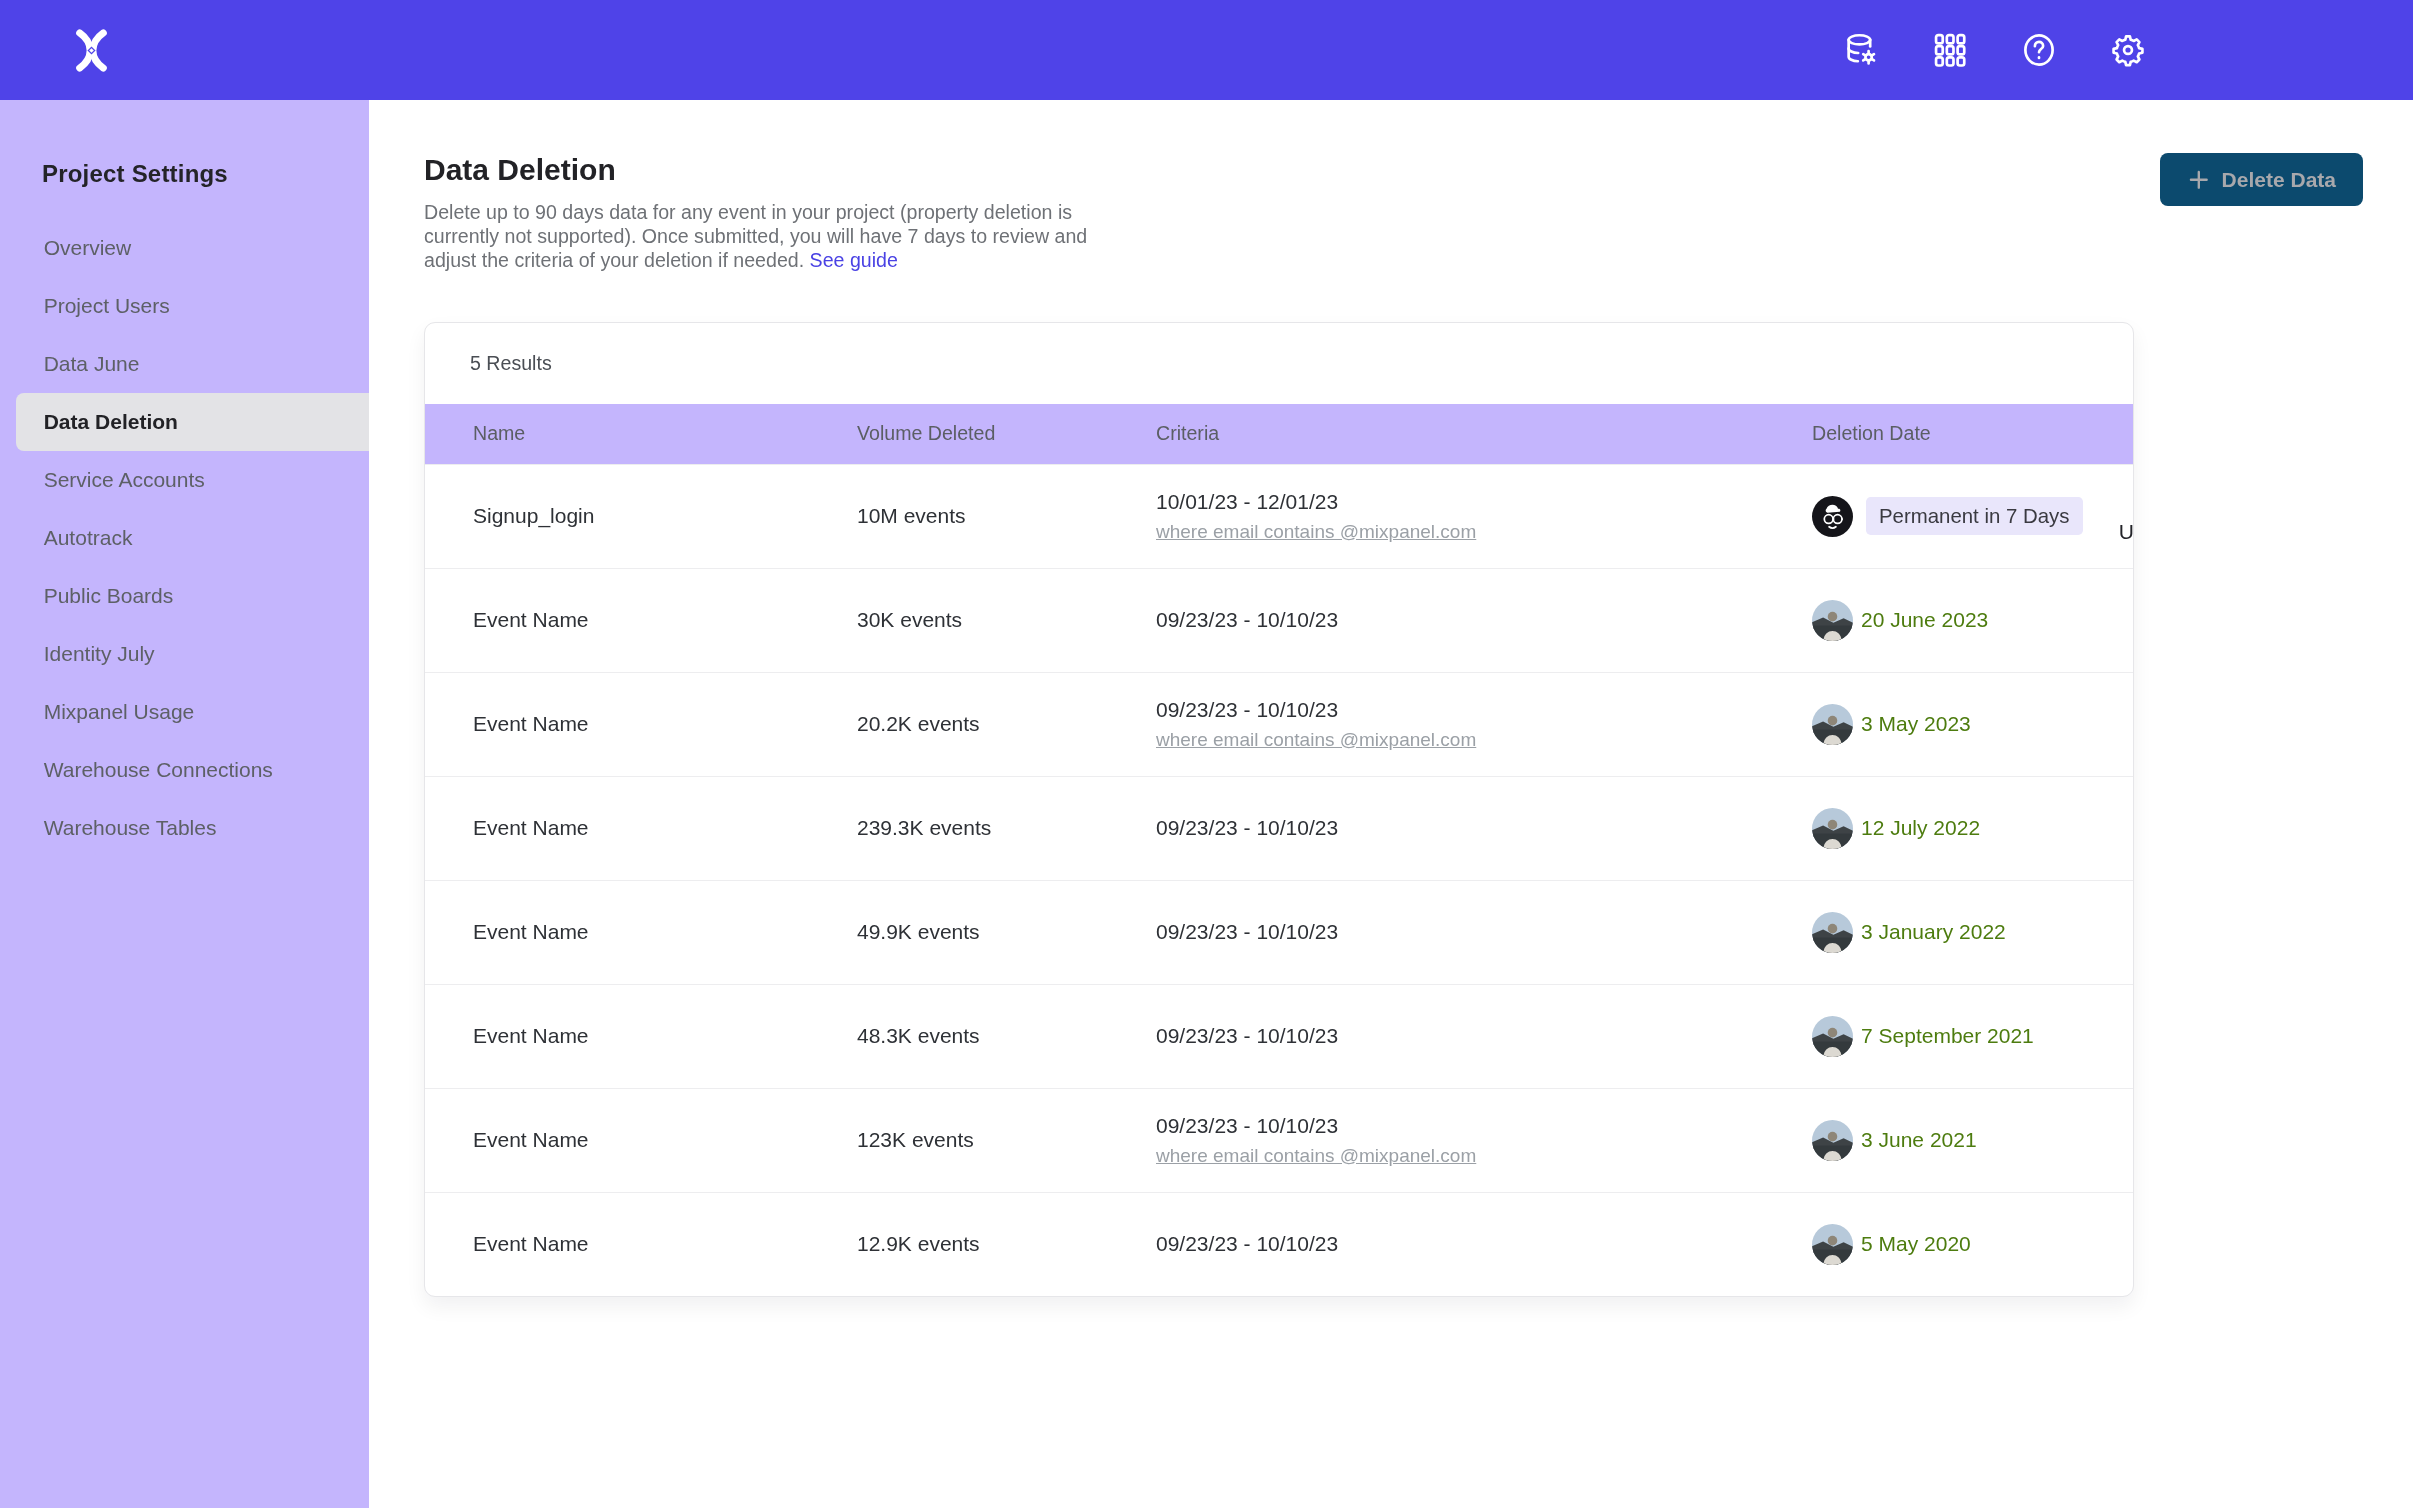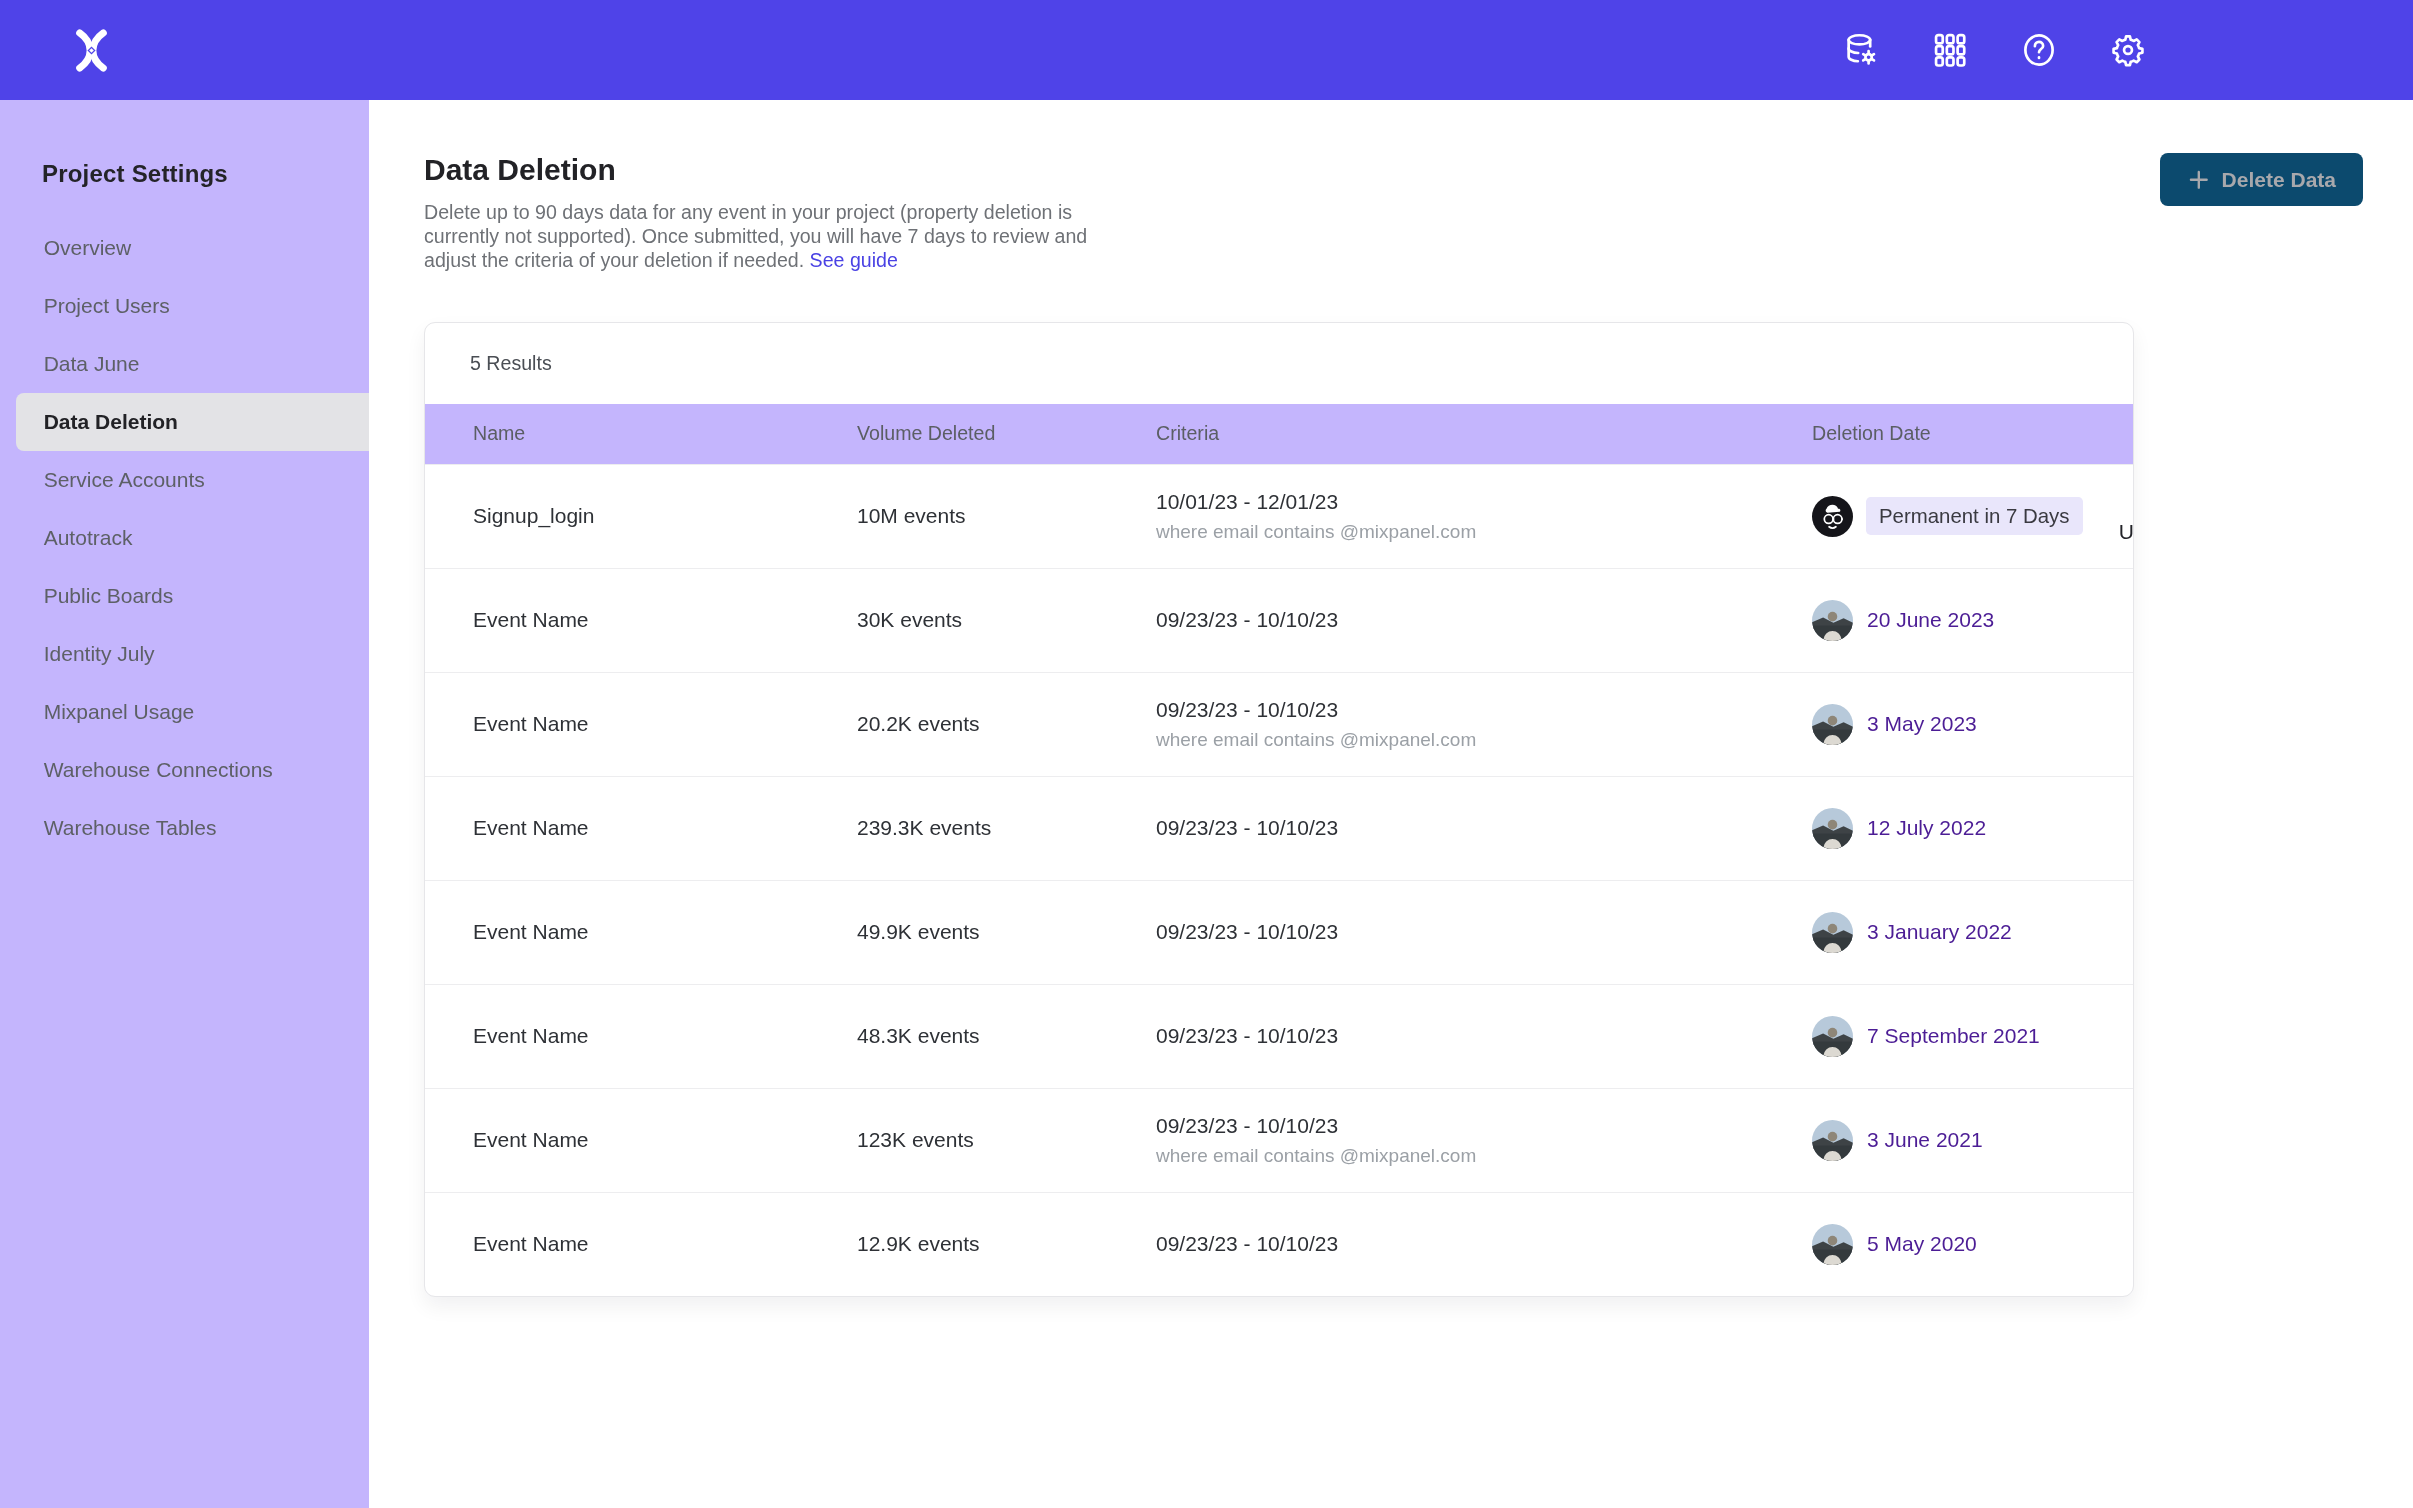--- a/index.html
+++ b/index.html
@@ -62,25 +62,25 @@
     box-shadow:0 9.4px 20.4px rgba(23,23,30,.06);
     overflow:hidden;
   }
   .card-top { height:81px; display:flex; align-items:center; padding-left:45px; font-size:19.6px; color:#4a4e54; }
   .trow {
     display:grid; grid-template-columns:384px 299px 656px 1fr;
     align-items:center; padding-left:48px; padding-right:23.6px;
   }
   .thead { height:60px; background:#c4b5fd; font-size:19.6px; color:#5b5e64; }
   .row { height:104px; border-top:0.8px solid #ededef; font-size:21px; color:#2e3136; }
-  .criteria .sub { display:block; margin-top:7px; font-size:19px; color:#9ba0a6; }
+  .criteria .sub { display:block; margin-top:7px; font-size:19px; color:#9ba0a6;text-decoration:underline; }
   .criteria .sub:empty { display:none; }
   .date-cell { display:flex; align-items:center; }
   .avatar { width:41px; height:41px; flex:0 0 41px; }
-  .date-text { margin-left:14px; color:#4c1d95; }
+  .date-text { margin-left:8px; color:#4d7c0f; }
   .badge {
     margin-left:12.6px; padding:7.9px 13.4px; background:#e9e6fb; color:#3a3a41;
     border-radius:4.7px; font-size:20.4px; white-space:nowrap;
   }
   .undo { margin-left:36px; display:flex; align-items:center; gap:8.6px; color:#232429; cursor:pointer; font-size:21px;flex-direction:column; }
   .undo svg { width:24px; height:24px; stroke:#232429; fill:none; stroke-width:2; stroke-linecap:round; stroke-linejoin:round; }
   .defs-holder { position:absolute; width:0; height:0; overflow:hidden; }
 </style>
 </head>
 <body>

